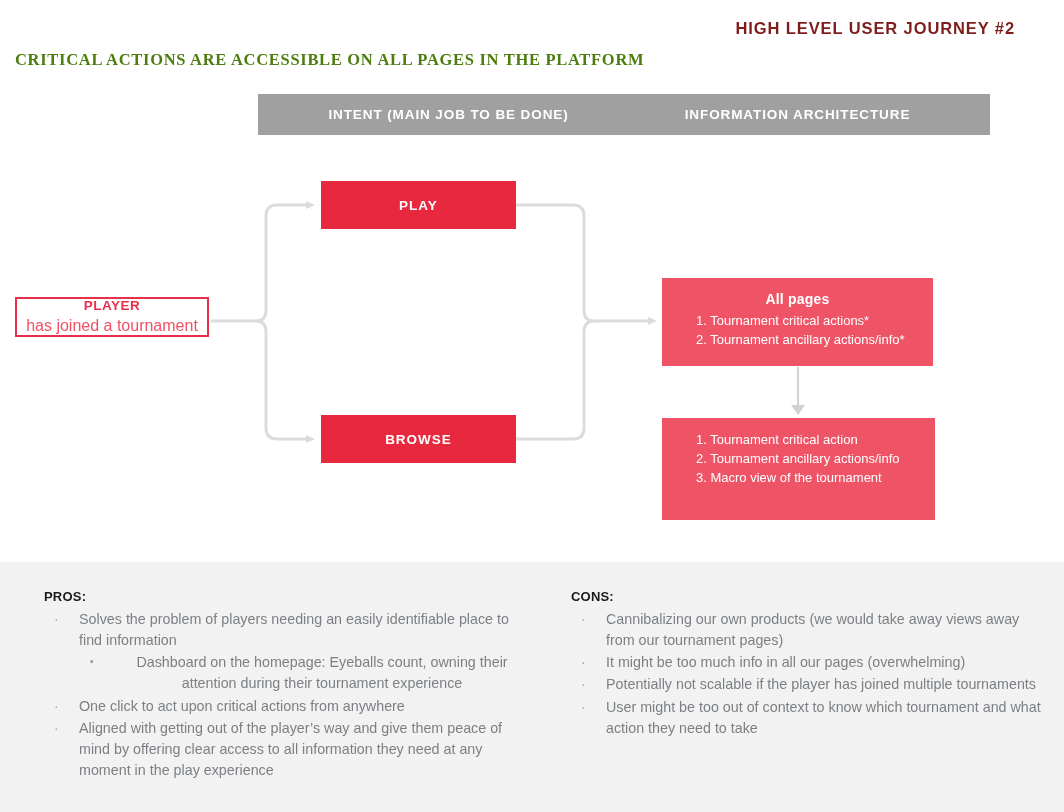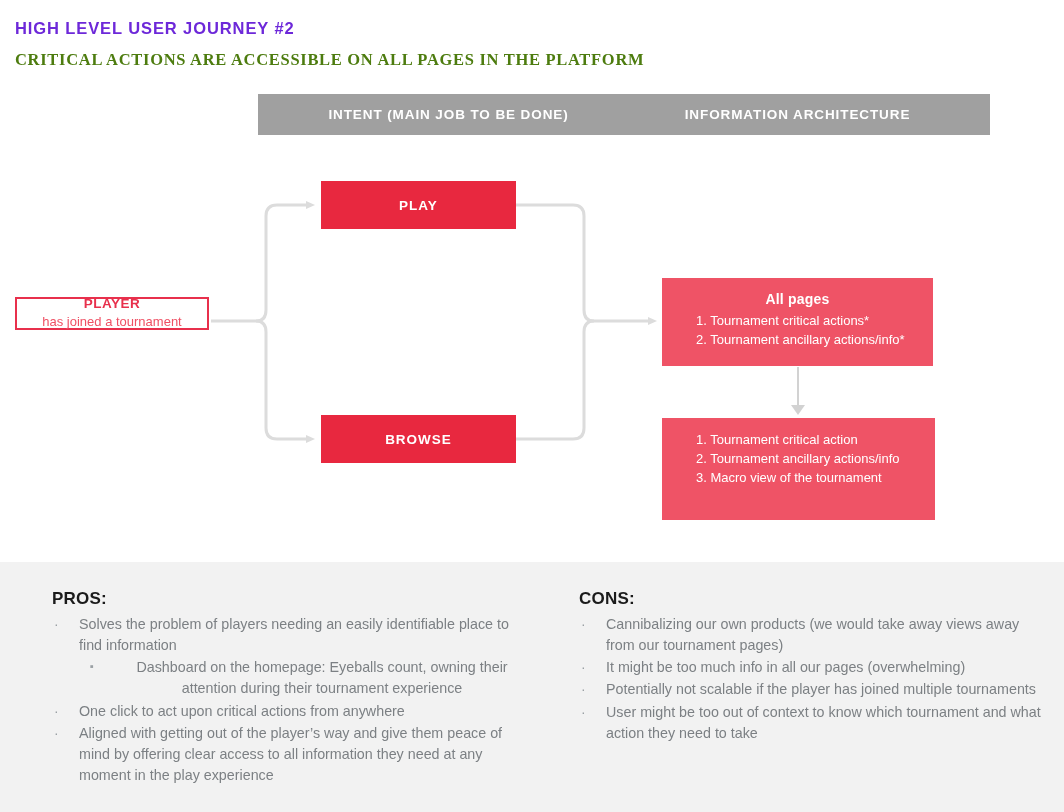--- a/index.html
+++ b/index.html
@@ -19,23 +19,24 @@
   .title-block {
     position: absolute;
     left: 15px;
     top: 18px;
     width: 1000px;
   }
   .main-title {
     font-size: 16.5px;
     font-weight: bold;
     letter-spacing: 0.9px;
-    color: #6d28d9;
+    color: #7f1d1d;
     line-height: 1.3;
     margin: 0 0 10px 0;
+    text-align: right;
   }
   .sub-title {
     font-size: 16.5px;
     font-weight: bold;
     letter-spacing: 0.7px;
     color: #4d7c0f;
     line-height: 1.3;
     margin: 0;
     font-family: Liberation Serif, serif;
   }
@@ -70,38 +71,38 @@
     width: 1064px;
     height: 562px;
   }
 
   
   #player-box {
     position: absolute;
     left: 15px;
     top: 297px;
     width: 194px;
-    height: 33px;
+    height: 40px;
     border: 2px solid #e8304c;
     background: #ffffff;
     box-sizing: border-box;
     display: flex;
     flex-direction: column;
     align-items: center;
     justify-content: center;
   }
   .player-title {
     font-size: 13.5px;
     font-weight: bold;
     color: #e8304c;
     letter-spacing: 0.5px;
     line-height: 1.25;
   }
   .player-sub {
-    font-size: 13px;
+    font-size: 16px;
     color: #ef5064;
     line-height: 1.3;
     margin-top: 1px;
   }
 
   
   .intent-box {
     position: absolute;
     left: 321px;
     width: 195px;
@@ -160,24 +161,24 @@
     background: #f2f2f2;
   }
   .proscons-col {
     position: absolute;
     top: 27px;
   }
   #pros-col { left: 40px; width: 490px; }
   #cons-col { left: 567px; width: 480px; }
 
   .pc-heading {
-    font-size: 17px;
+    font-size: 13px;
     font-weight: bold;
     color: #1b1b1b;
-    margin: 0 0 5px 12px;
+    margin: 0 0 5px 4px;
     letter-spacing: 0.2px;
   }
   .pc-list {
     margin: 0;
     padding: 0;
     list-style: none;
   }
   .pc-item {
     position: relative;
     padding-left: 39px;

